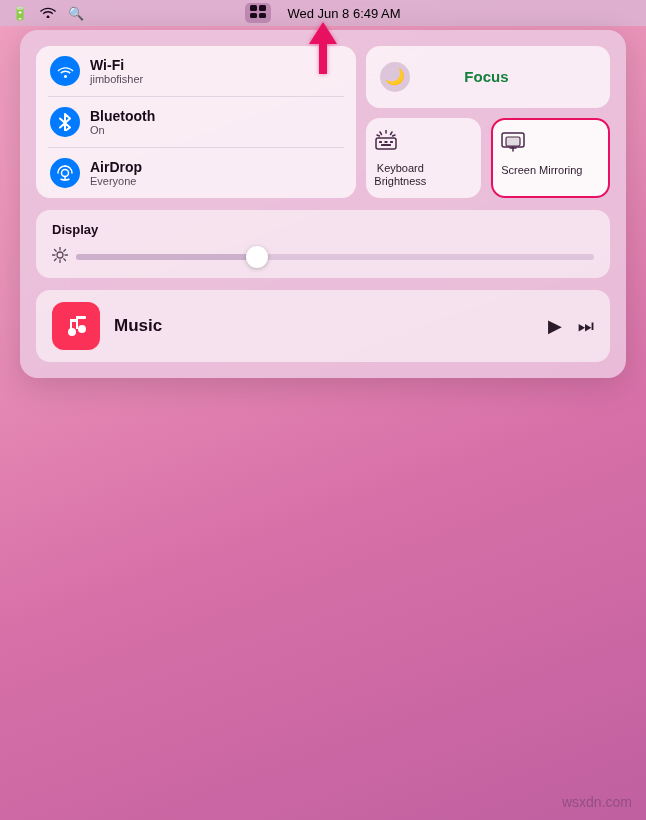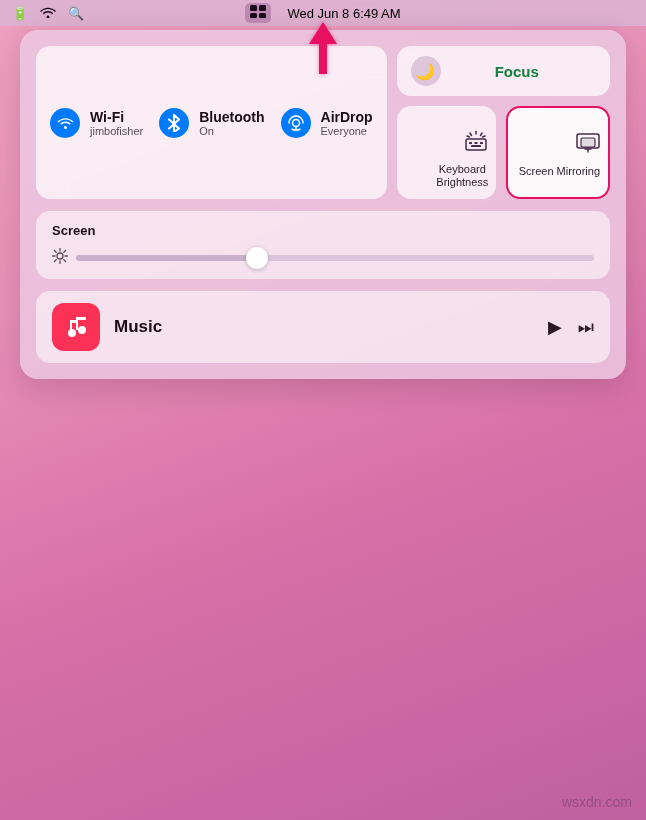--- a/index.html
+++ b/index.html
@@ -102,21 +102,21 @@
       gap: 10px;
     }
 
     
     .connectivity-block {
       background: rgba(255, 255, 255, 0.7);
       border-radius: 14px;
       padding: 10px 14px;
       flex: 1.2;
       display: flex;
-      flex-direction: row;
+      flex-direction: column;
       gap: 10px;
     }
 
     .connectivity-item {
       display: flex;
       align-items: center;
       gap: 10px;
     }
 
     .conn-icon {
@@ -190,24 +190,24 @@
 
     .bottom-buttons {
       display: flex;
       gap: 10px;
     }
 
     .small-button {
       flex: 1;
       background: rgba(255, 255, 255, 0.7);
       border-radius: 14px;
-      padding: 25px 8px 10px;
+      padding: 12px 8px 10px;
       display: flex;
       flex-direction: column;
-      align-items: flex-end;
+      align-items: flex-start;
       gap: 6px;
       cursor: pointer;
     }
 
     .small-button.selected {
       background: rgba(255, 255, 255, 0.9);
       border: 2.5px solid #e81060;
     }
 
     .small-button-icon {
@@ -481,21 +481,21 @@
             </svg>
           </div>
           <span class="small-button-label">Screen
 Mirroring</span>
         </div>
       </div>
     </div>
   </div>
 
   <div class="section-block">
-    <div class="section-title">Screen</div>
+    <div class="section-title">Display</div>
     <div class="slider-container">
       <span class="slider-icon">
         <svg width="16" height="16" viewBox="0 0 16 16" fill="none">
           <circle cx="8" cy="8" r="3" stroke="#5a4a5a" stroke-width="1.3" fill="none"></circle>
           <line x1="8" y1="0.5" x2="8" y2="3" stroke="#5a4a5a" stroke-width="1.3" stroke-linecap="round"></line>
           <line x1="8" y1="13" x2="8" y2="15.5" stroke="#5a4a5a" stroke-width="1.3" stroke-linecap="round"></line>
           <line x1="0.5" y1="8" x2="3" y2="8" stroke="#5a4a5a" stroke-width="1.3" stroke-linecap="round"></line>
           <line x1="13" y1="8" x2="15.5" y2="8" stroke="#5a4a5a" stroke-width="1.3" stroke-linecap="round"></line>
           <line x1="2.5" y1="2.5" x2="4.2" y2="4.2" stroke="#5a4a5a" stroke-width="1.3" stroke-linecap="round"></line>
           <line x1="11.8" y1="11.8" x2="13.5" y2="13.5" stroke="#5a4a5a" stroke-width="1.3" stroke-linecap="round"></line>

